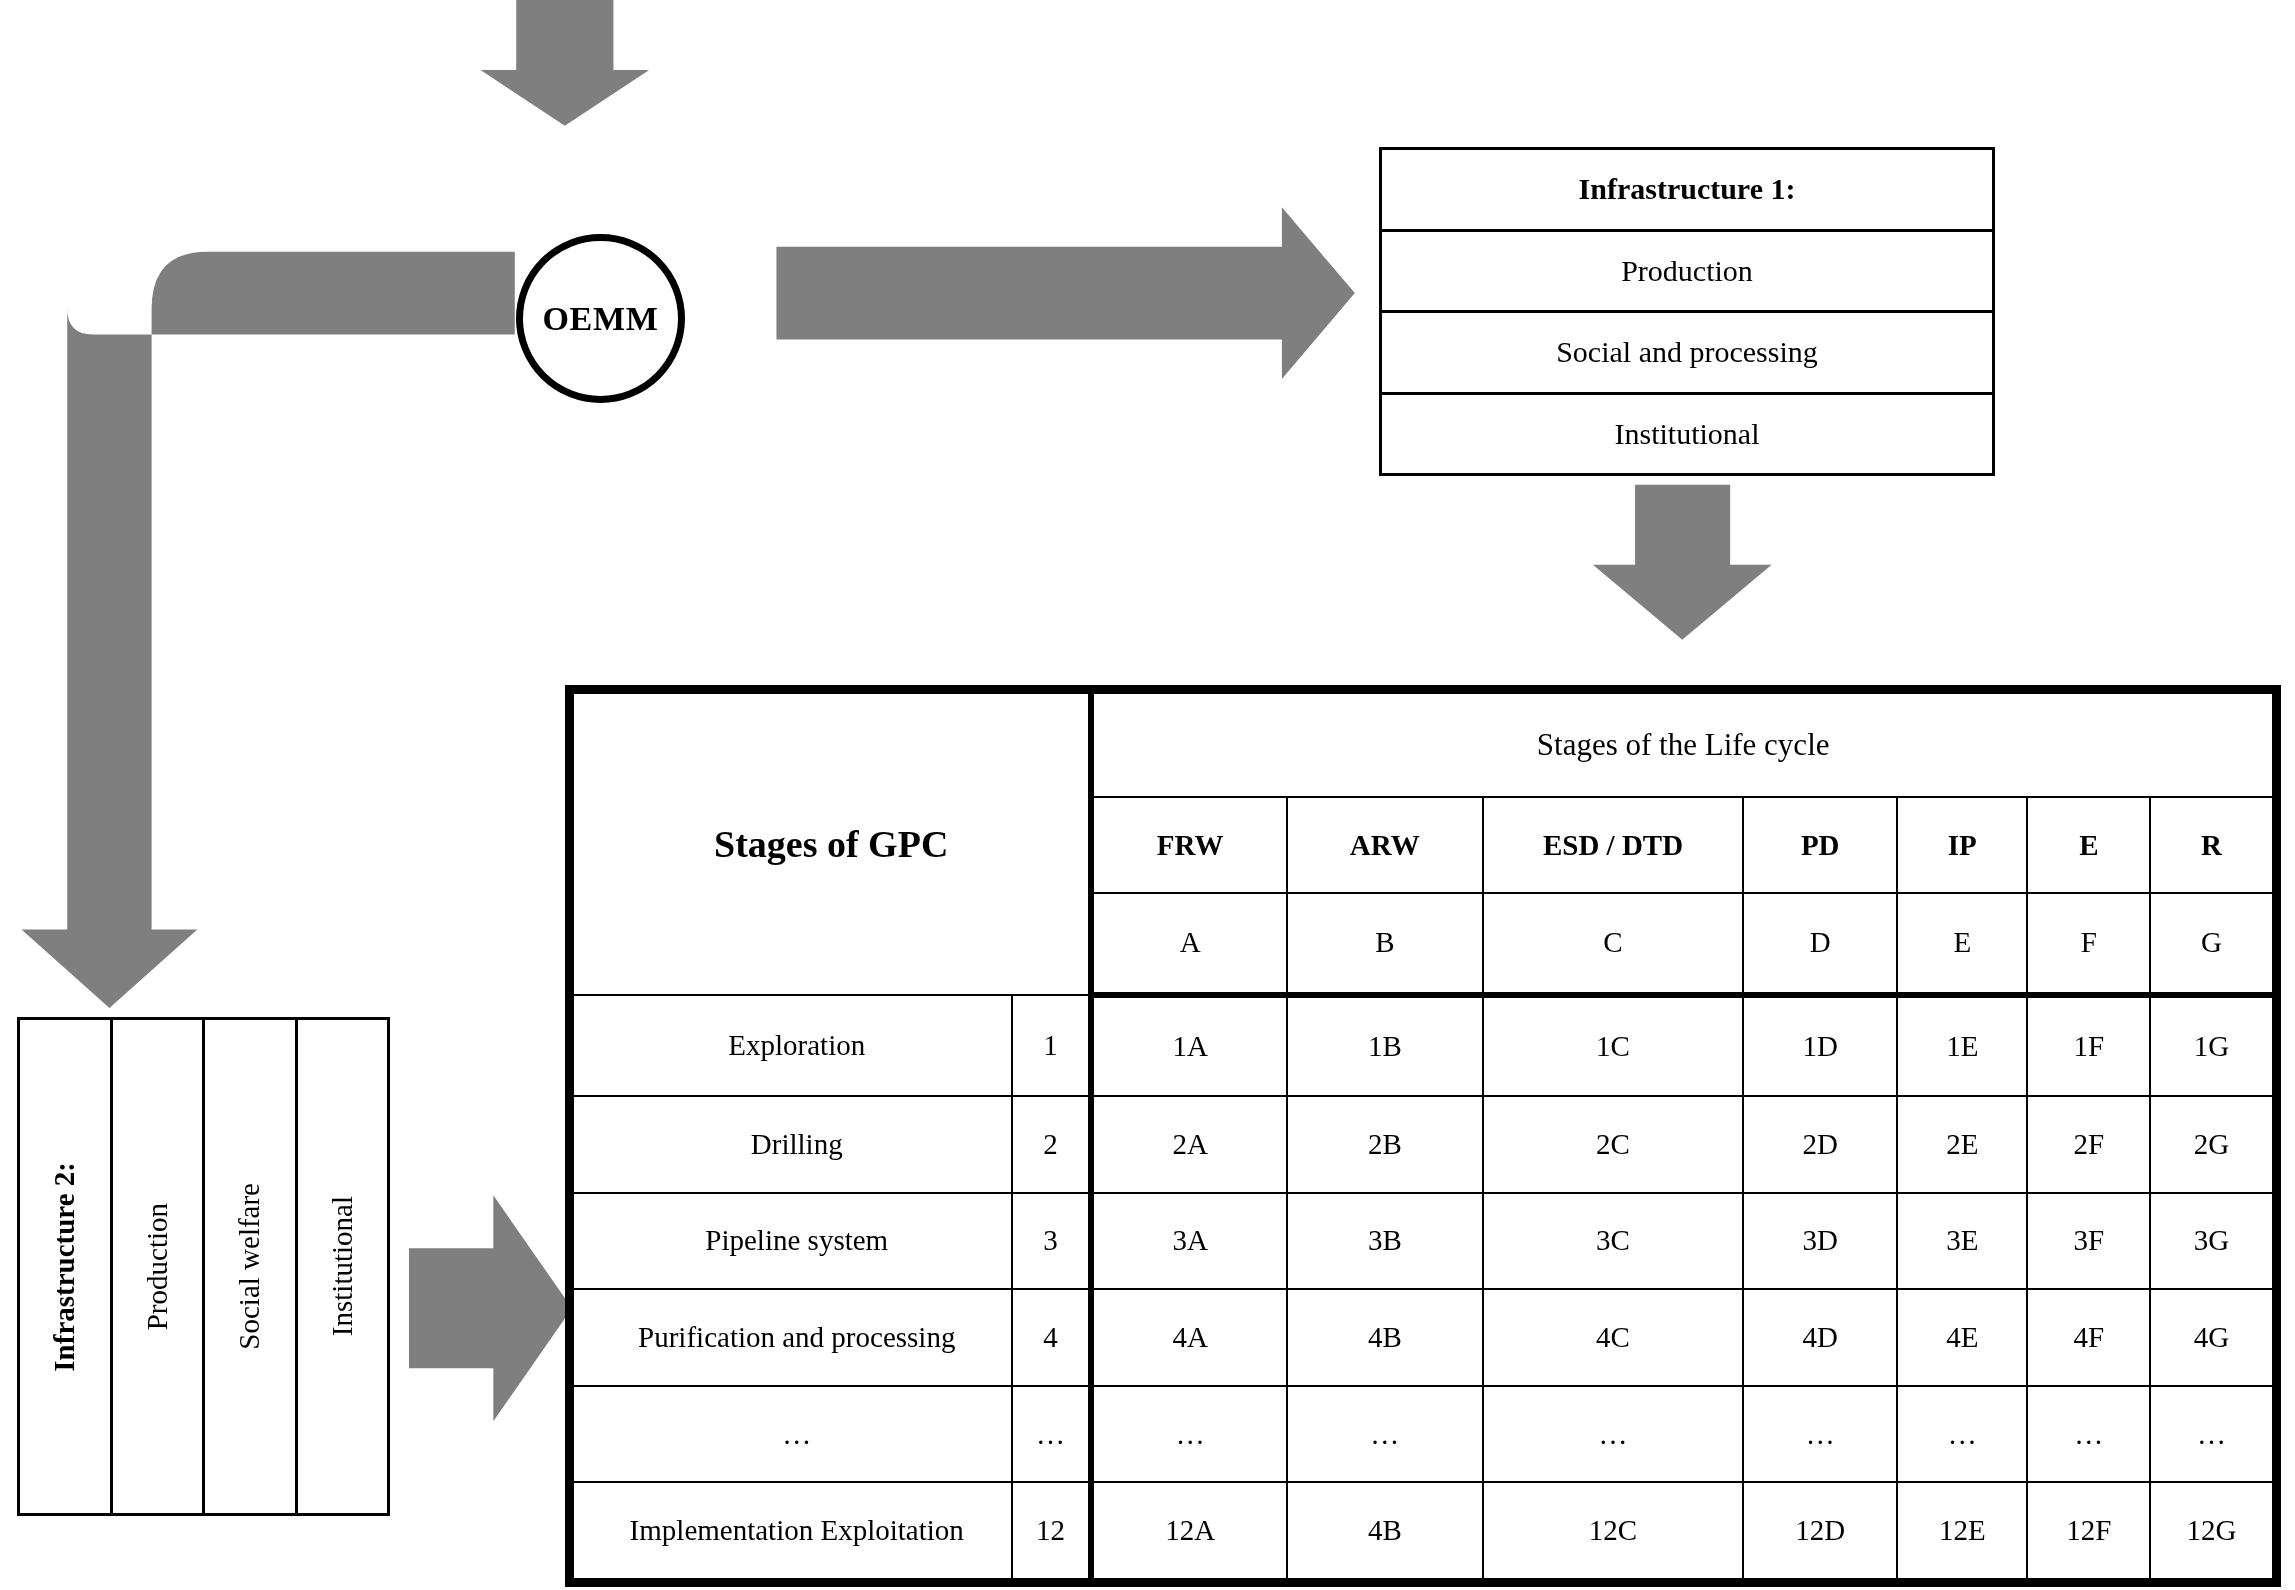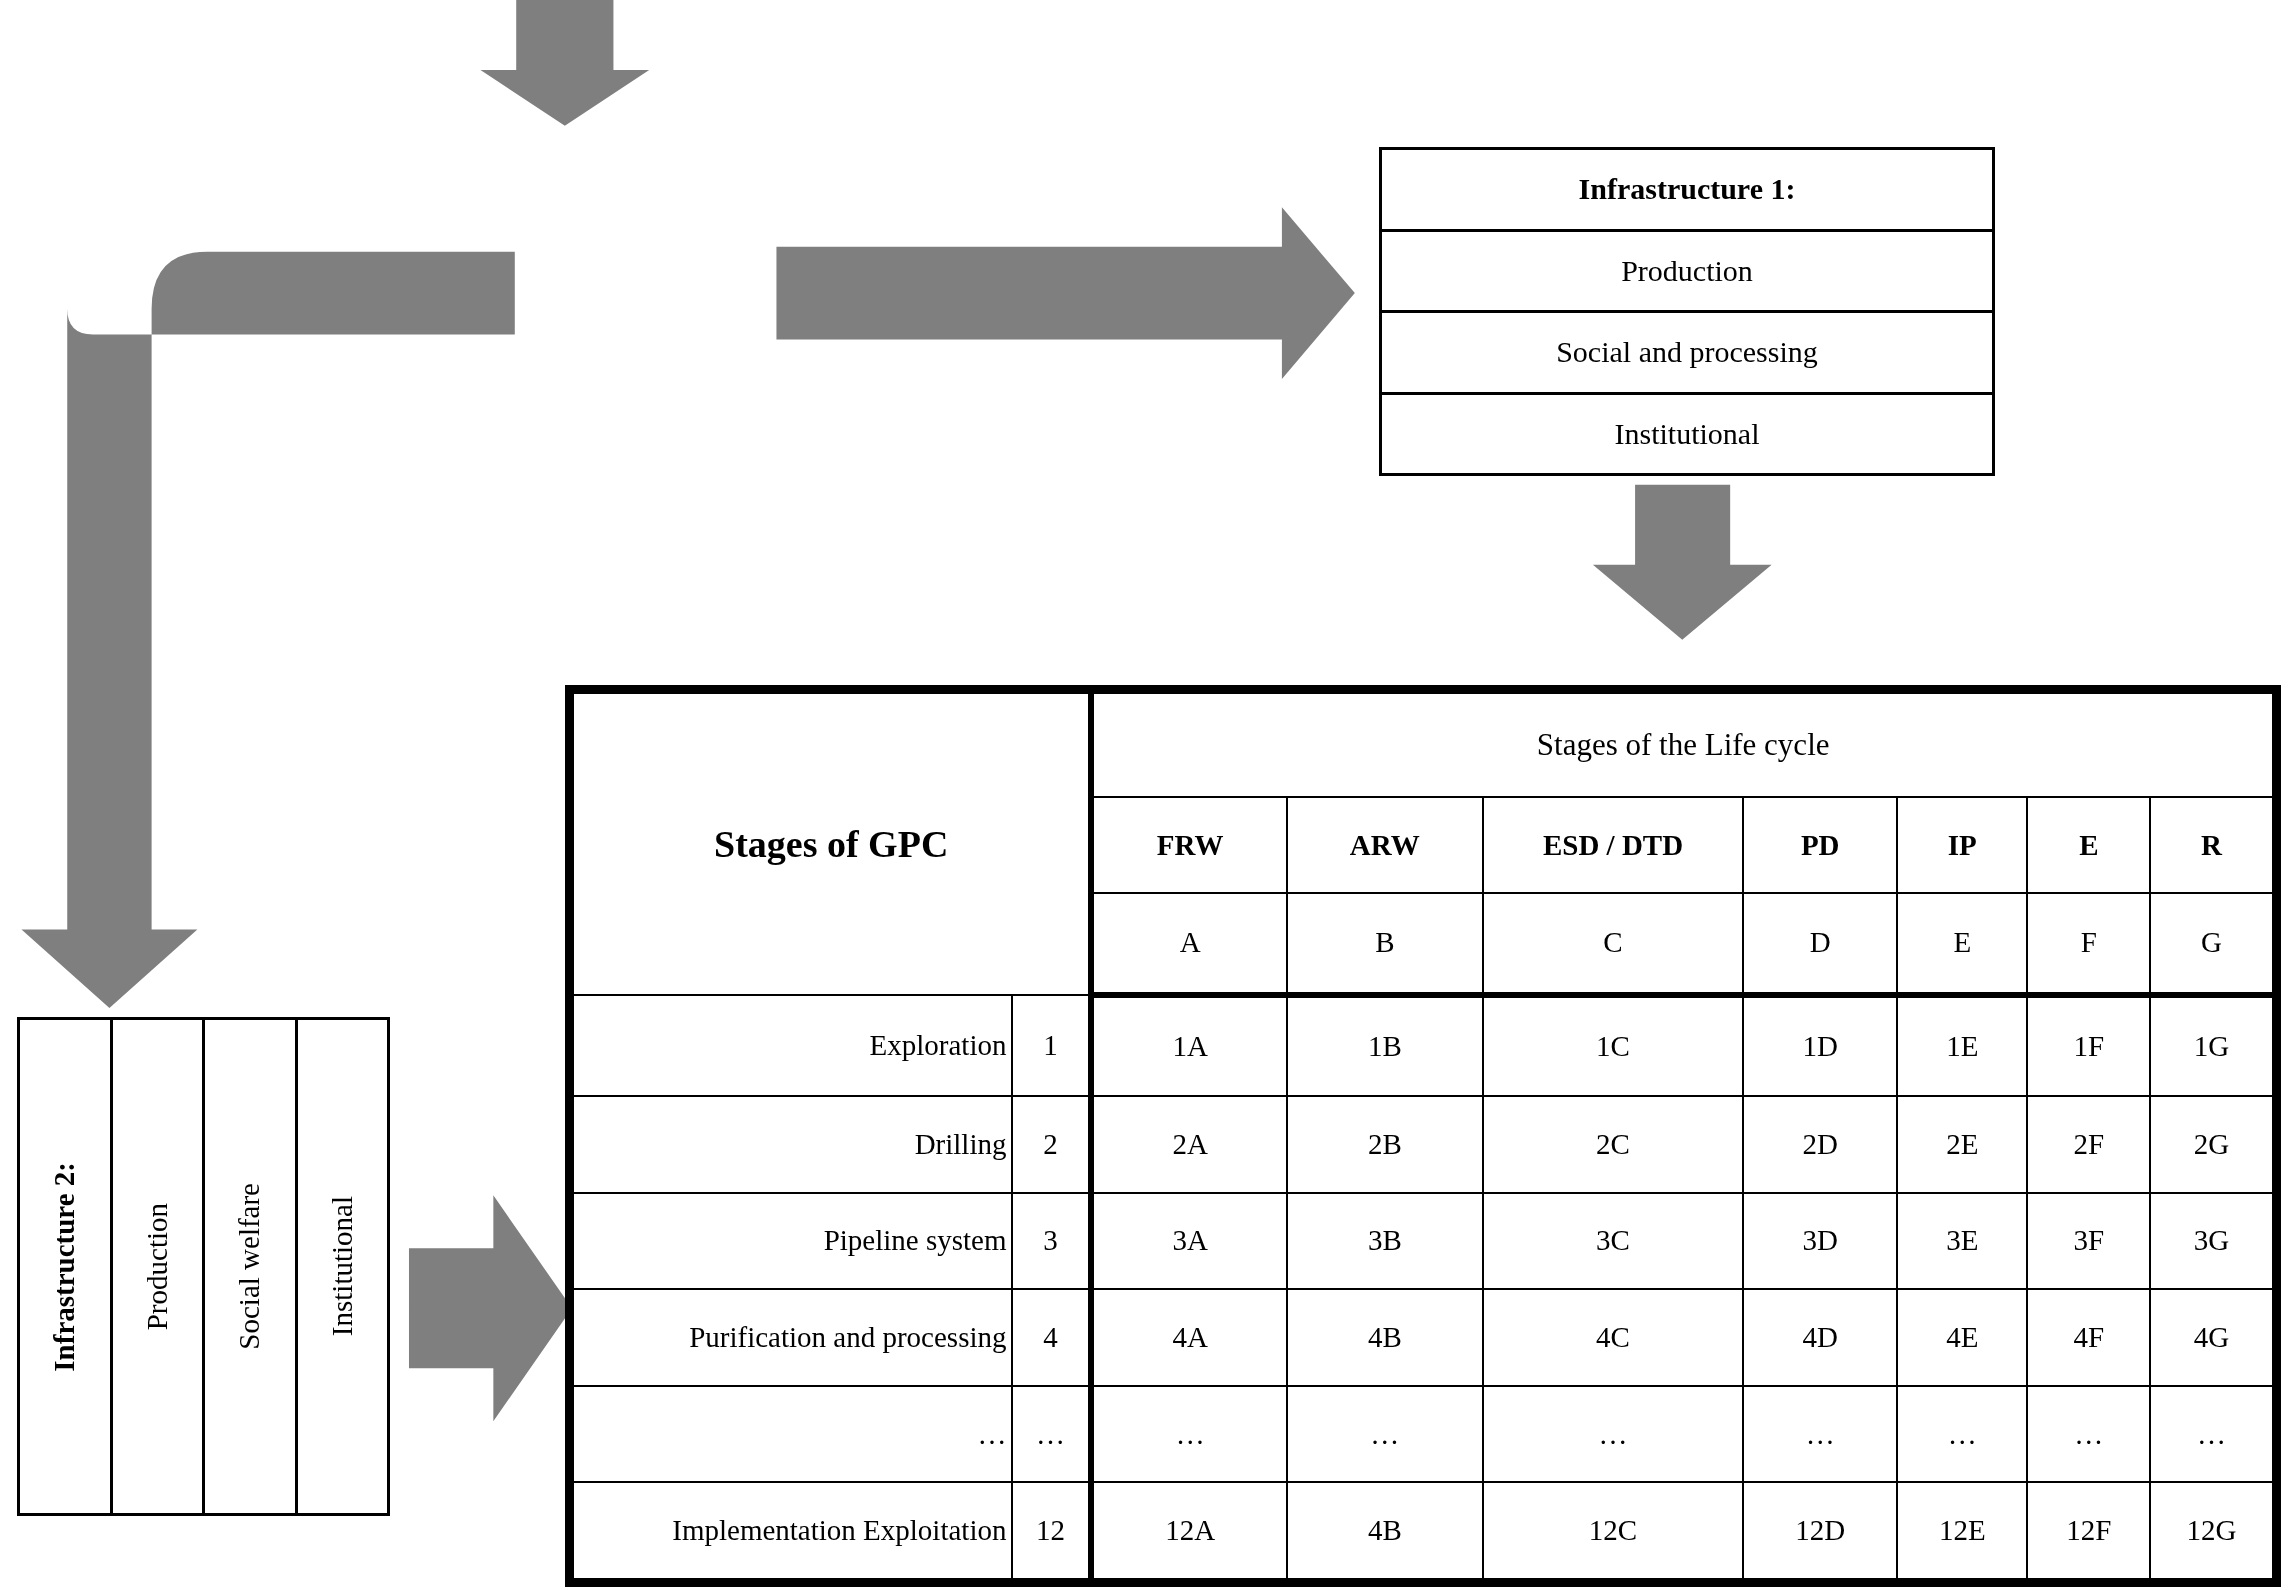--- a/index.html
+++ b/index.html
@@ -55,21 +55,21 @@
     width:100%;height:100%;border-collapse:collapse;table-layout:fixed;
     background:#fff;
   }
   #gpc-table td,#gpc-table th{
     border:2.1px solid #000;text-align:center;vertical-align:middle;
     font-weight:normal;font-size:29px;padding:2.9px 4.3px;
   }
   #gpc-table .thick-l{border-left:6.4px solid #000;}
   #gpc-table .thick-b{border-bottom:6.4px solid #000;}
   #gpc-table .hd{font-weight:bold;}
-  #gpc-table .stage-name{text-align:right;padding-left:13px;font-size:29px;}
+  #gpc-table .stage-name{text-align:center;padding-left:13px;font-size:29px;}
   #gpc-table .gpc-head{font-weight:bold;font-size:38px;}
   #gpc-table .lc-head{font-weight:normal;font-size:31px;}
 </style>
 </head>
 <body>
 
 <div class="canvas">
 
   <svg id="arrow-layer" viewBox="0 0 3210 2224" width="2295" height="1590" xmlns="http://www.w3.org/2000/svg">
 
@@ -88,20 +88,23 @@
          L 30,1300
          L 94,1300
          L 94,432
          Q 94,468 130,468
          L 720,468
          Z"></path>
 
     <polygon fill="#7f7f7f" points="572,1746 690,1746 690,1672 800,1830 690,1988 690,1914 572,1914"></polygon>
   </svg>
 
+  <div id="oemm-node">
+    <span class="lbl">OEMM</span>
+  </div>
 
   <div id="infra1">
     <div class="r hd">
       <span>Infrastructure 1:</span>
     </div>
     <div class="r">
       <span>Production</span>
     </div>
     <div class="r">
       <span>Social and processing</span>

